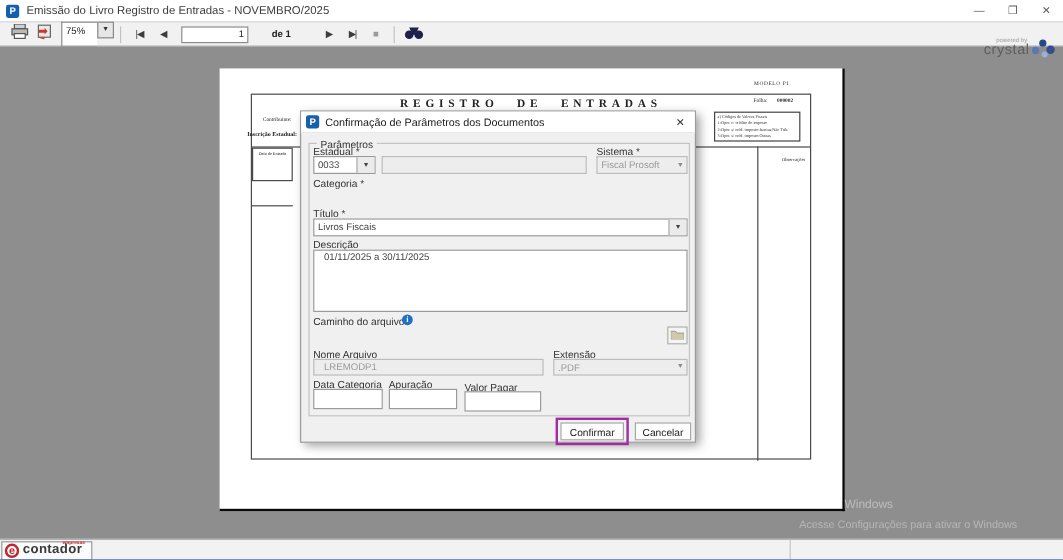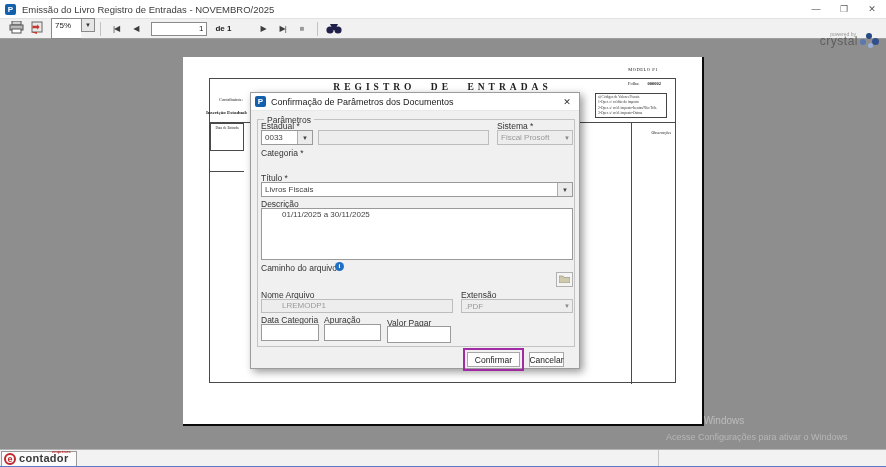--- a/index.html
+++ b/index.html
@@ -24,21 +24,21 @@
   .tb-btn { display:flex; align-items:center; justify-content:center; height:18px; padding:0 3px; }
   .nav-glyph { font-size:8px; color:#3d3d3d; letter-spacing:-1px; }
   .nav-glyph.dis { color:#9a9a9a; }
   #zoom-combo { display:flex; margin-left:3px; }
   #zoom-combo .zc-text { width:30px; height:14px; background:#fff; border:1px solid #8a8a8a;
        border-right:none; font-size:8px; padding:2px 0 17px 3px; color:#222; }
   .dd-btn { width:14px; height:14px; background:#e6e6e6; border:1px solid #8a8a8a;
             font-size:6px; color:#333; display:flex; align-items:center; justify-content:center; }
   #page-box { width:56px; height:14px; background:#fff; border:1px solid #8a8a8a;
               font-size:8px; text-align:right; padding-right:3px; color:#222; }
-  #page-of { font-size:8px; color:#222; margin-left:8px; font-weight:bold; }
+  #page-of { font-size:8px; color:#222; margin-left:19px; font-weight:bold; }
 
   #crystal { position:absolute; right:6px; top:19px; width:78px; height:18px;margin-top:12px; }
   #crystal .pby { position:absolute; right:24px; top:0; font-size:5px; color:#9a9a9a; }
   #crystal .brand { position:absolute; right:22px; top:3px; font-size:12px; color:#5f5f5f; letter-spacing:0.5px; }
   .cdot { position:absolute; border-radius:50%; }
 
   
   #page { left:183px; top:57px; width:521px; height:369px; background:#fff;
           border-right:2px solid #0a0a0a; border-bottom:2px solid #0a0a0a;
           font-family:"Liberation Serif",serif; color:#222; }
@@ -65,21 +65,21 @@
   #dlg-title { left:0; top:0; width:100%; height:18px; background:#ffffff; display:flex; align-items:center;
                border-bottom:1px solid #e8e8e8; }
   #dlg-title .p-icon { margin:0 5px 0 4px; }
   #dlg-title .t { font-size:9px; color:#1a1a1a; }
   #dlg-close { position:absolute; right:4px; top:2px; width:16px; height:14px; color:#333; font-size:9px;
                display:flex; align-items:center; justify-content:center; }
   #groupbox { left:6px; top:26px; width:318px; height:228px; border:1px solid #c3c3c3; }
   #gb-label { position:absolute; left:6px; top:-5px; background:#f0f0f0; padding:0 3px; font-size:8.5px; }
   .lbl { position:absolute; font-size:8.5px; color:#333; white-space:nowrap; }
   .fld { position:absolute; background:#fff; border:1px solid #9a9a9a; font-size:8px; color:#444;
-         padding:1px 20px; font-family:"Liberation Sans",sans-serif; }
+         padding:1px 8px; font-family:"Liberation Sans",sans-serif; }
   .fld.dis { background:#ededed; color:#9a9a9a; border-color:#bdbdbd; }
   .combo { display:flex; align-items:stretch; padding:0; }
   .combo .cv { flex:1; padding:2px 3px; overflow:hidden; white-space:nowrap; }
   .combo .ca { width:15px; background:#ebebeb; border-left:1px solid #adadad; font-size:6px;
                color:#444; display:flex; align-items:center; justify-content:center; }
   .combo .ca.tiny { width:10px; background:transparent; border-left:none; color:#8a8a8a; }
   textarea.fld { resize:none; overflow:hidden; line-height:1.3; }
   .info-icon { position:absolute; width:9px; height:9px; background:#1f6fc4; border-radius:50%;
                color:#fff; font-size:7px; font-weight:bold; text-align:center; line-height:9px;
                font-family:"Liberation Serif",serif; }
@@ -264,21 +264,21 @@
     </div>
 
     <span class="lbl" style="left:10px;top:222px">Data Categoria</span>
     <input class="fld" style="left: 10px; top: 231px; width: 58px; height: 17px;">
     <span class="lbl" style="left:73px;top:222px">Apuração</span>
     <input class="fld" style="left: 73px; top: 231px; width: 57px; height: 17px;">
     <span class="lbl" style="left:136px;top:225px">Valor Pagar</span>
     <input class="fld" style="left: 136px; top: 233px; width: 64px; height: 17px;">
 
     <div class="btn hl" style="left:216px;top:259px;width:53px;height:15px">Confirmar</div>
-    <div class="btn" style="left:278px;top:259px;width:35px;height:15px">Cancelar</div>
+    <div class="btn" style="left:278px;top:259px;width:47px;height:15px">Cancelar</div>
   </div>
 
   <div id="statusbar" class="abs">
     <div id="sb-divider"></div>
     <div id="logo-panel">
       <span id="logo-e">e</span>
       <span id="logo-top">empresas</span>
       <span id="logo-word">contador</span>
     </div>
   </div>

